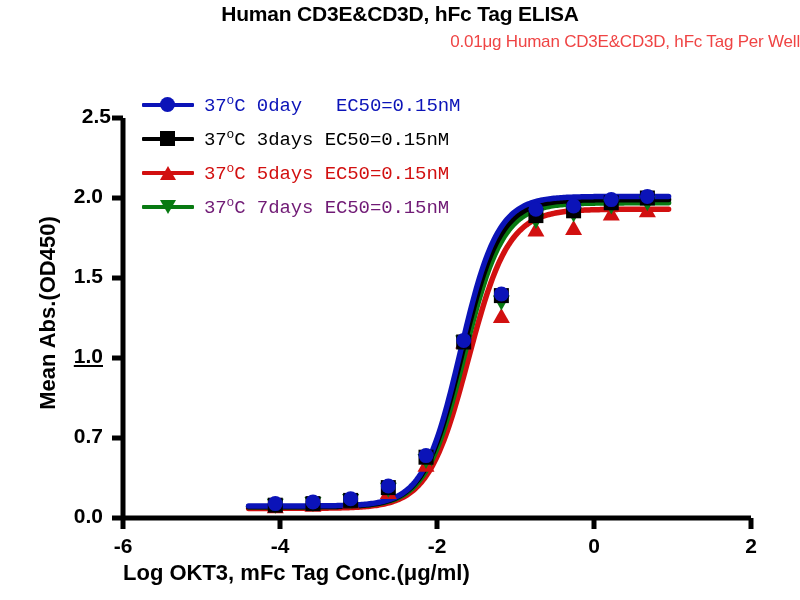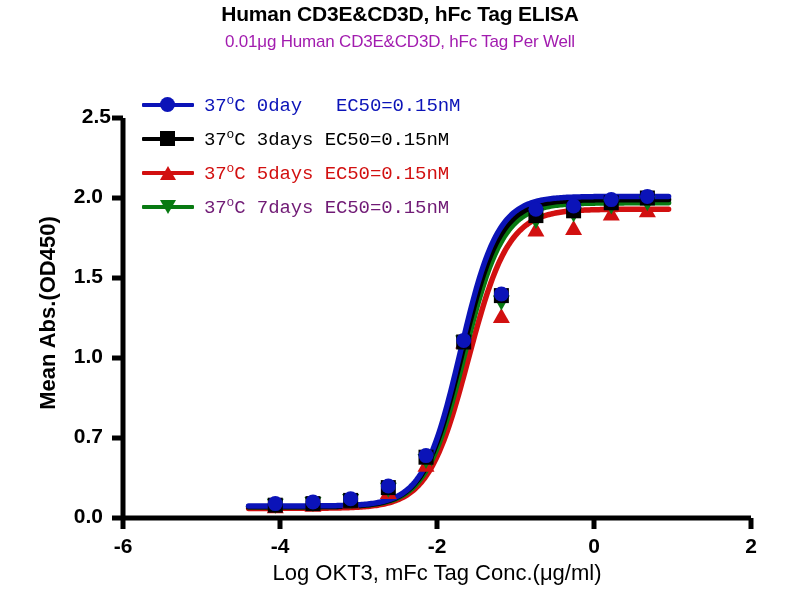--- a/index.html
+++ b/index.html
@@ -8,22 +8,22 @@
     font-family:"Liberation Sans", sans-serif;
     -webkit-font-smoothing:antialiased;
   }
   #figure{position:relative;width:800px;height:508px;border-radius:13px;}
 
   .title{
     position:absolute;left:0;top:2px;width:800px;text-align:center;
     font-size:21px;font-weight:bold;color:#000;letter-spacing:-0.2px;
   }
   .subtitle{
-    position:absolute;left:0;top:32px;width:800px;text-align:center;
-    font-size:17px;font-weight:normal;color:#a21caf;letter-spacing:-0.2px;
+    position:absolute;left:0;top:32px;width:800px;text-align:right;
+    font-size:17px;font-weight:normal;color:#ef4444;letter-spacing:-0.2px;
   }
 
   
   #legend{position:absolute;left:142px;top:88px;font-family:Liberation Mono, monospace;}
   .legend-row{display:flex;align-items:center;height:34px;}
   .legend-key{position:relative;width:52px;height:18px;margin-right:10px;flex:none;}
   .legend-key .bar{
     position:absolute;left:0;top:7px;width:52px;height:4px;border-radius:1px;
   }
   .legend-key .mk{position:absolute;left:18px;top:1px;}
@@ -39,22 +39,22 @@
   #plot{position:absolute;left:0;top:0;width:800px;height:600px;}
 
   .axis-label-y{
     position:absolute;
     left:-92px;top:300px;
     width:280px;text-align:center;
     transform:rotate(-90deg);transform-origin:center center;
     font-size:22px;font-weight:bold;color:#000;
   }
   .axis-label-x{
-    position:absolute;left:123px;top:560px;width:628px;text-align:center;
-    font-size:22px;font-weight:normal;color:#000;
+    position:absolute;left:123px;top:560px;width:628px;text-align:left;
+    font-size:22px;font-weight:bold;color:#000;
   }
   .ytick-label{position:absolute;text-align:right;width:60px;font-size:21px;font-weight:bold;color:#000;}
   .xtick-label{position:absolute;text-align:center;width:40px;font-size:21px;font-weight:bold;color:#000;}
   .sup{font-size:0.68em;vertical-align:super;}
 </style>
 </head>
 <body>
 
 <div id="figure">
 
@@ -262,21 +262,21 @@
     </div>
 
   </div>
 
   <div class="axis-label-y">Mean Abs.(OD450)</div>
   <div class="axis-label-x">Log OKT3, mFc Tag Conc.(μg/ml)</div>
 
   <div id="ytick-labels">
       <div class="ytick-label" style="left: 43px; top: 504px;">0.0</div>
       <div class="ytick-label" style="left: 43px; top: 424px;">0.7</div>
-      <div class="ytick-label" style="left: 43px; top: 344px;">1.0</div>
+      <div class="ytick-label" style="left: 43px; top: 344px; text-decoration: underline;">1.0</div>
       <div class="ytick-label" style="left: 43px; top: 264px;">1.5</div>
       <div class="ytick-label" style="left: 43px; top: 184px; text-align: right;">2.0</div>
       <div class="ytick-label" style="left: 51px; top: 104px;">2.5</div>
     </div>
   <div id="xtick-labels">
       <div class="xtick-label" style="left: 103px; top: 534px;">-6</div>
       <div class="xtick-label" style="left: 260px; top: 534px;">-4</div>
       <div class="xtick-label" style="left: 417px; top: 534px;">-2</div>
       <div class="xtick-label" style="left: 574px; top: 534px;">0</div>
       <div class="xtick-label" style="left: 731px; top: 534px;">2</div>

